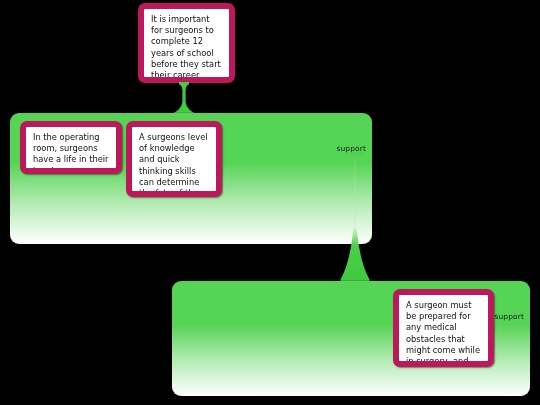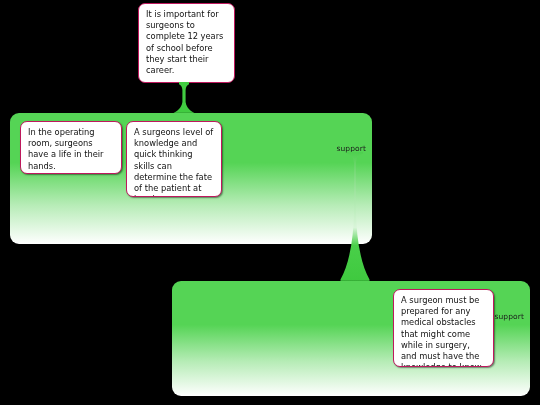--- a/index.html
+++ b/index.html
@@ -32,21 +32,21 @@
     letter-spacing: 0.1px;
     line-height: 9px;
     white-space: nowrap;
     margin-top: 28px;
   }
 
   
   .node {
     position: absolute;
     background: #ffffff;
-    border: 1px solid #be185d;
+    border: 6px solid #be185d;
     border-radius: 7px;
     box-sizing: border-box;
     padding: 5px 6px 5px 7px;
     font-size: 8.3px;
     line-height: 11.2px;
     color: #111111;
     box-shadow: 1px 1px 1.5px rgba(0,0,0,0.45);
     overflow: hidden;
   }
 

